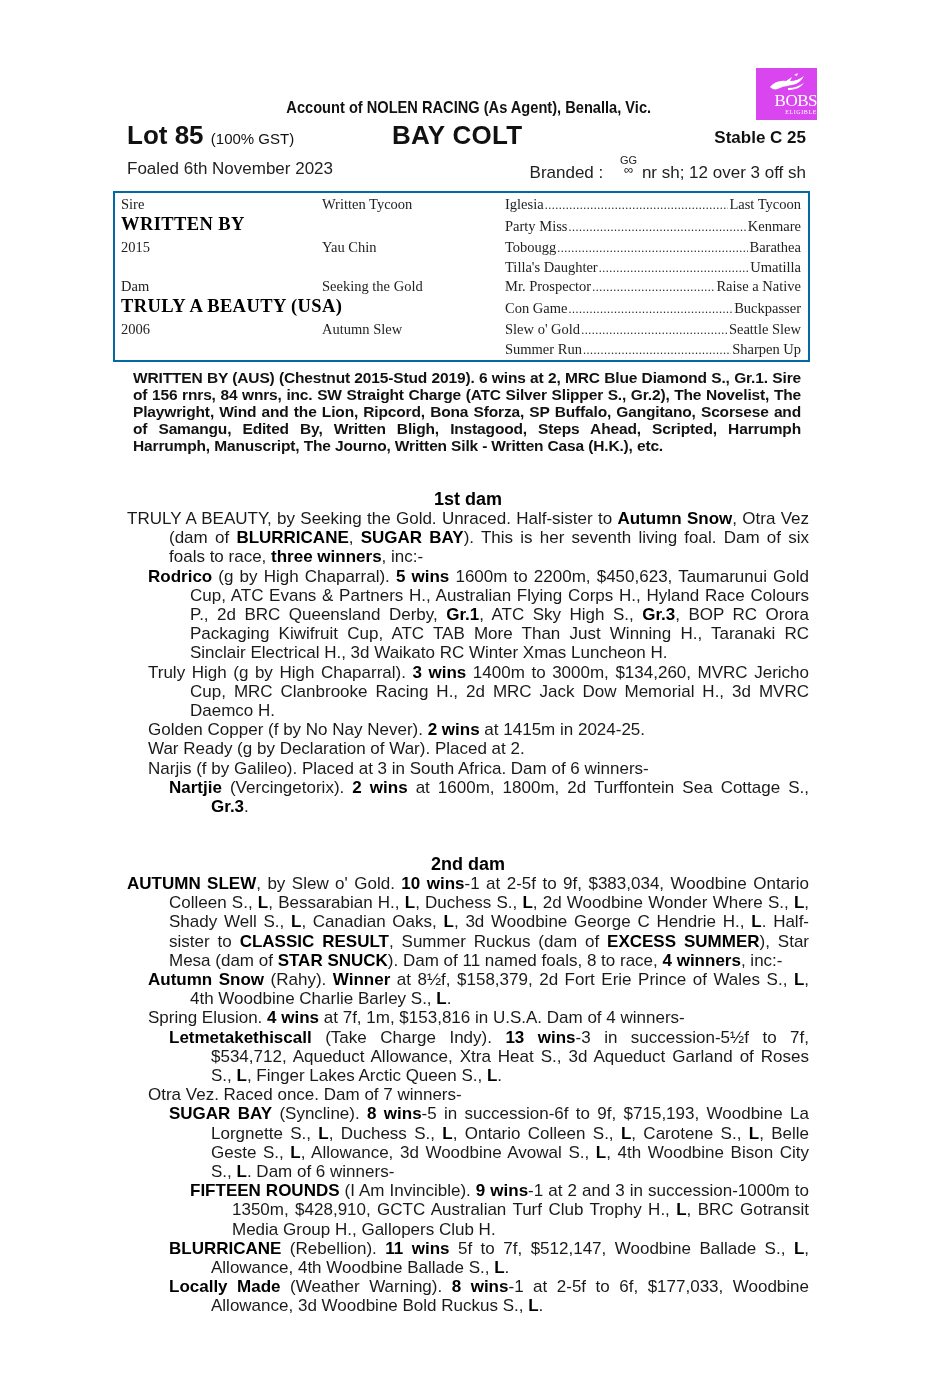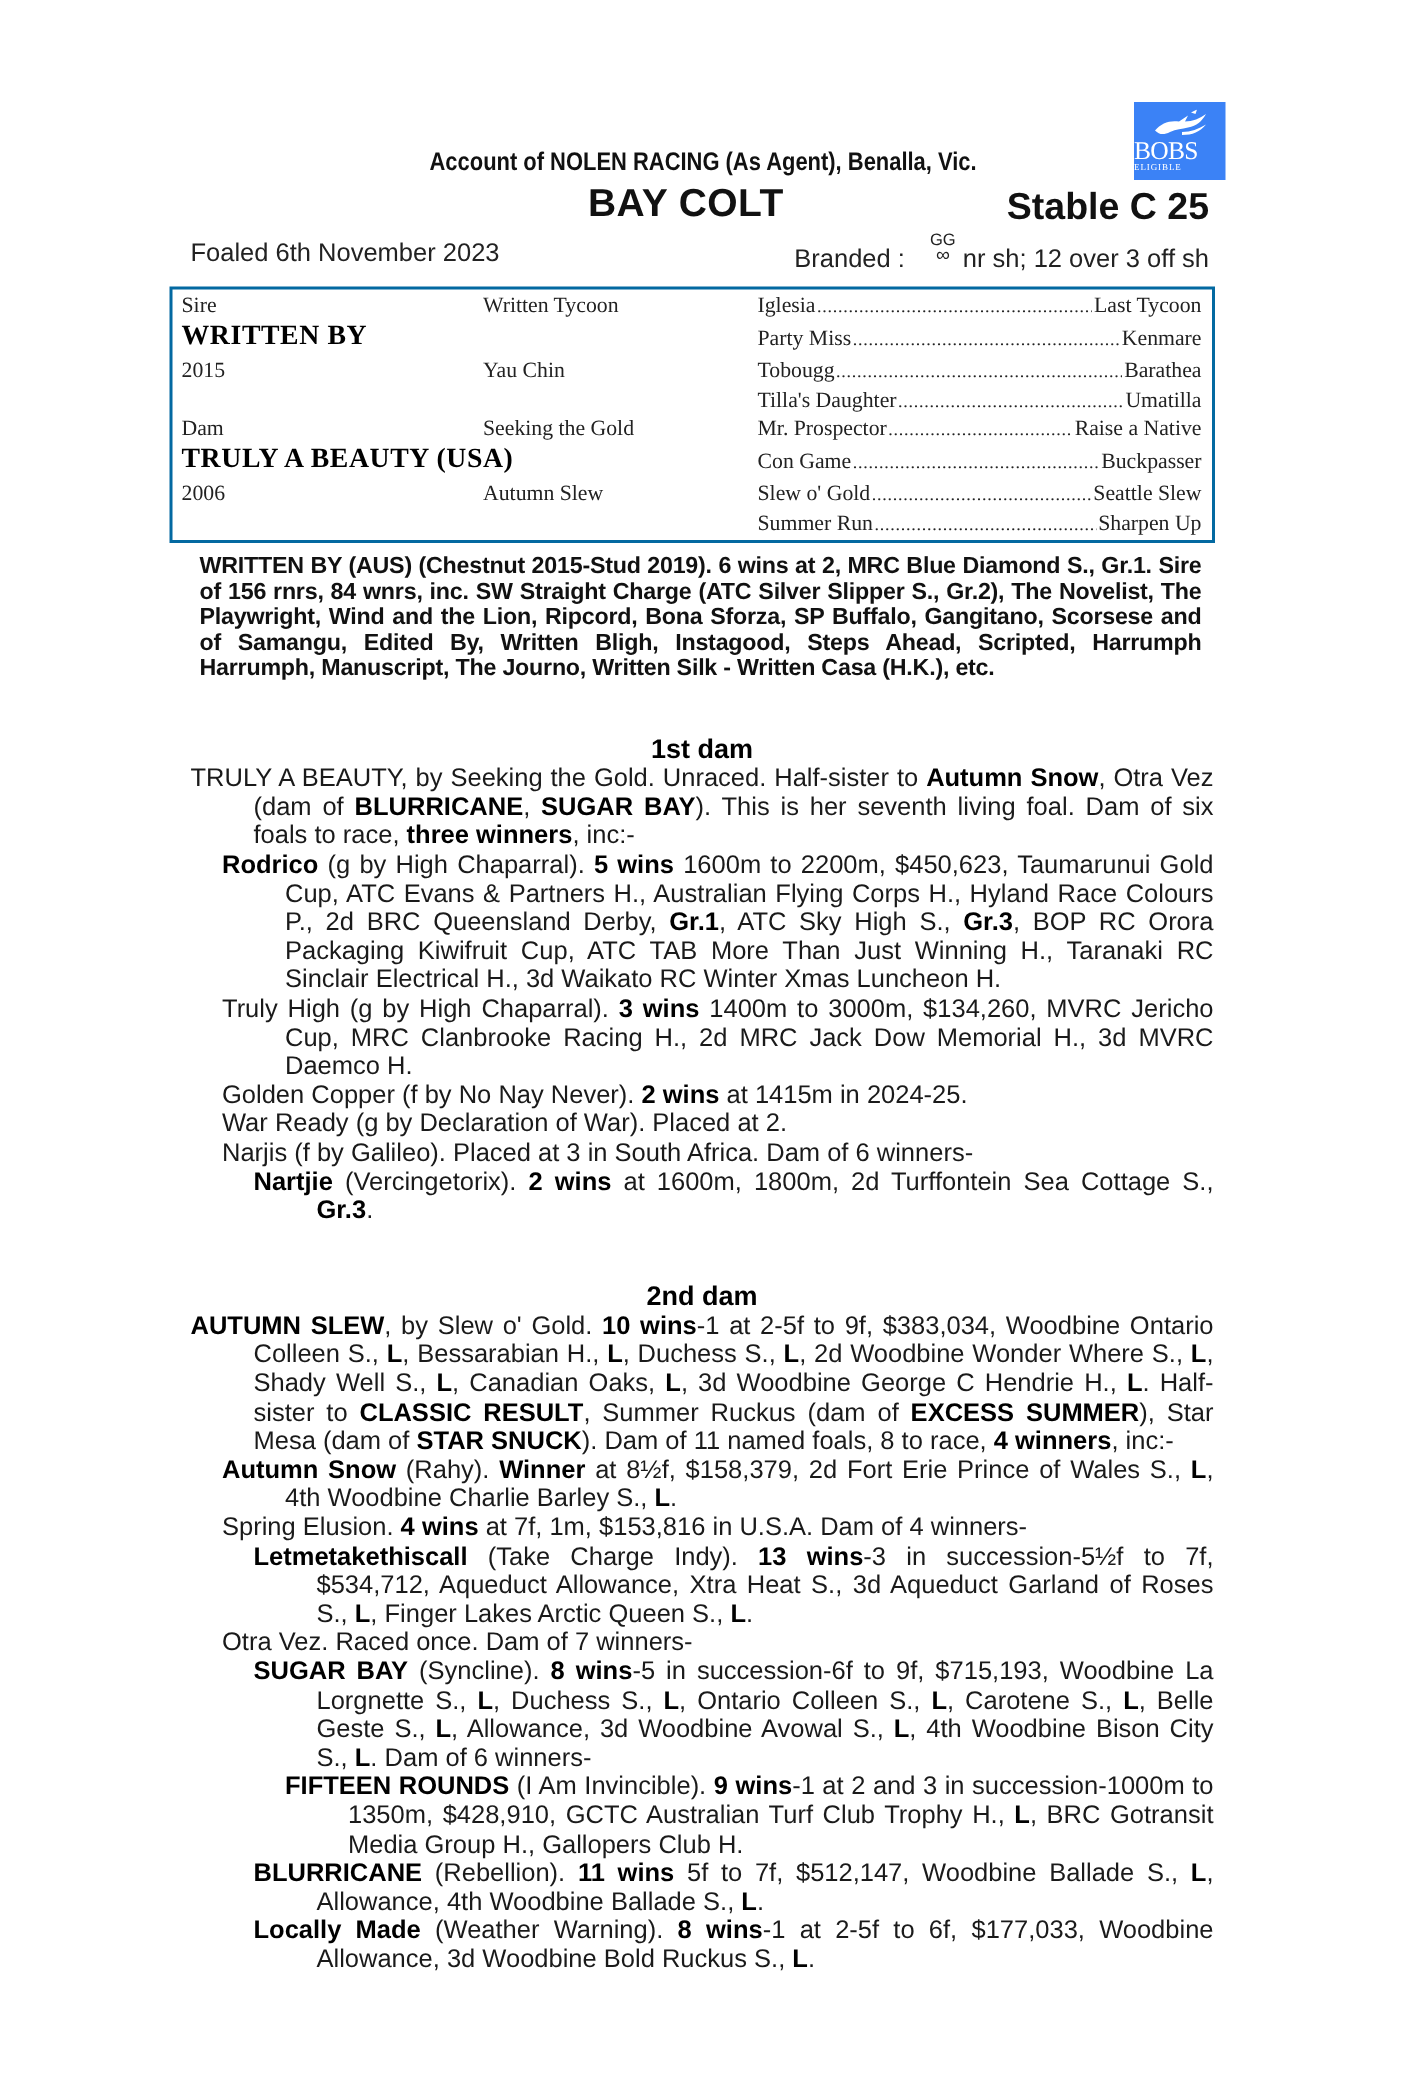--- a/index.html
+++ b/index.html
@@ -1,30 +1,30 @@
 <!DOCTYPE html>
 <html><head>
 <meta charset="utf-8">
 <style>
   html, body { margin: 0; padding: 0; background: #ffffff; }
   body { width: 938px; height: 1400px; position: relative; overflow: hidden; color: #111; font-family: "Liberation Sans", sans-serif; }
   .page { position: absolute; left: 0; top: 0; width: 938px; height: 1400px; }
 
-  .logo { position: absolute; left: 756px; top: 68px; width: 61px; height: 52px; background: #3b82f6; color: #fff; text-align: left; }
+  .logo { position: absolute; left: 756px; top: 68px; width: 61px; height: 52px; background: #d946ef; color: #fff; text-align: right; }
   .logo .horse { position: absolute; left: 12px; top: 5px; width: 38px; height: 20px; }
   .logo .bobs { position: absolute; left: 0; right: 0; top: 24px; font-family: "Liberation Serif", serif; font-size: 17px; line-height: 17px; letter-spacing: -0.5px; }
   .logo .elig { position: absolute; left: 0; right: 0; top: 41px; font-family: "Liberation Serif", serif; font-size: 6px; letter-spacing: 0.6px; }
 
   .vendor { position: absolute; left: 0; width: 938px; top: 98px; text-align: center; font-weight: bold; font-size: 17px; transform: scaleX(0.86); transform-origin: 467px 0; letter-spacing: 0px; }
   .vendor-inner { display: inline-block; }
 
   .lot { position: absolute; left: 127px; top: 120px; font-weight: bold; font-size: 26px; line-height: 30px; }
   .lot .gst { font-weight: normal; font-size: 15px; }
   .horse-title { position: absolute; left: 392px; top: 120px; font-weight: bold; font-size: 26px; line-height: 30px; letter-spacing: 0.3px; }
-  .stable { position: absolute; right: 132px; top: 126px; font-weight: bold; font-size: 25px; line-height: 24px; }
+  .stable { position: absolute; right: 132px; top: 126px; font-weight: bold; font-size: 17px; line-height: 24px; }
 
   .foaled { position: absolute; left: 127px; top: 158px; font-size: 17px; line-height: 22px; color: #222; }
   .branded { position: absolute; right: 132px; top: 156px; font-size: 17px; line-height: 22px; color: #222; }
   .brand-sym { display: inline-block; font-size: 11px; line-height: 9px; vertical-align: 4px; text-align: center; margin-left: 12px; }
 
   .ped { position: absolute; left: 113px; top: 191px; width: 693px; height: 167px; border: 2px solid #0369a1; font-family: Liberation Serif, serif; }
   .ped .cell { position: absolute; font-size: 14.5px; line-height: 18px; color: #222; white-space: nowrap; }
   .ped .big { font-weight: bold; font-size: 18.5px; color: #000; letter-spacing: 0.4px; }
   .ped .row3 { position: absolute; left: 390px; width: 296px; font-size: 14.5px; line-height: 18px; color: #222; display: flex; white-space: nowrap; }
   .ped .row3 .dots { flex: 1; overflow: hidden; margin: 0 1px; }
@@ -53,20 +53,24 @@
       <path d="M26 2 L30 0 L29 3 Z" fill="#fff"></path>
     </svg>
     <div class="bobs">BOBS</div>
     <div class="elig">ELIGIBLE</div>
   </div>
 
   <div class="vendor">
     <span class="vendor-inner">Account of NOLEN RACING (As Agent), Benalla, Vic.</span>
   </div>
 
+  <div class="lot">
+    <span>Lot 85</span>
+    <span class="gst">(100% GST)</span>
+  </div>
   <div class="horse-title">BAY COLT</div>
   <div class="stable">Stable C 25</div>
 
   <div class="foaled">Foaled 6th November 2023</div>
   <div class="branded">
     <span>Branded :</span>
     <span class="brand-sym">
       <span style="display:block;">GG</span>
       <span style="display:block;font-size:13px;">∞</span>
     </span>

